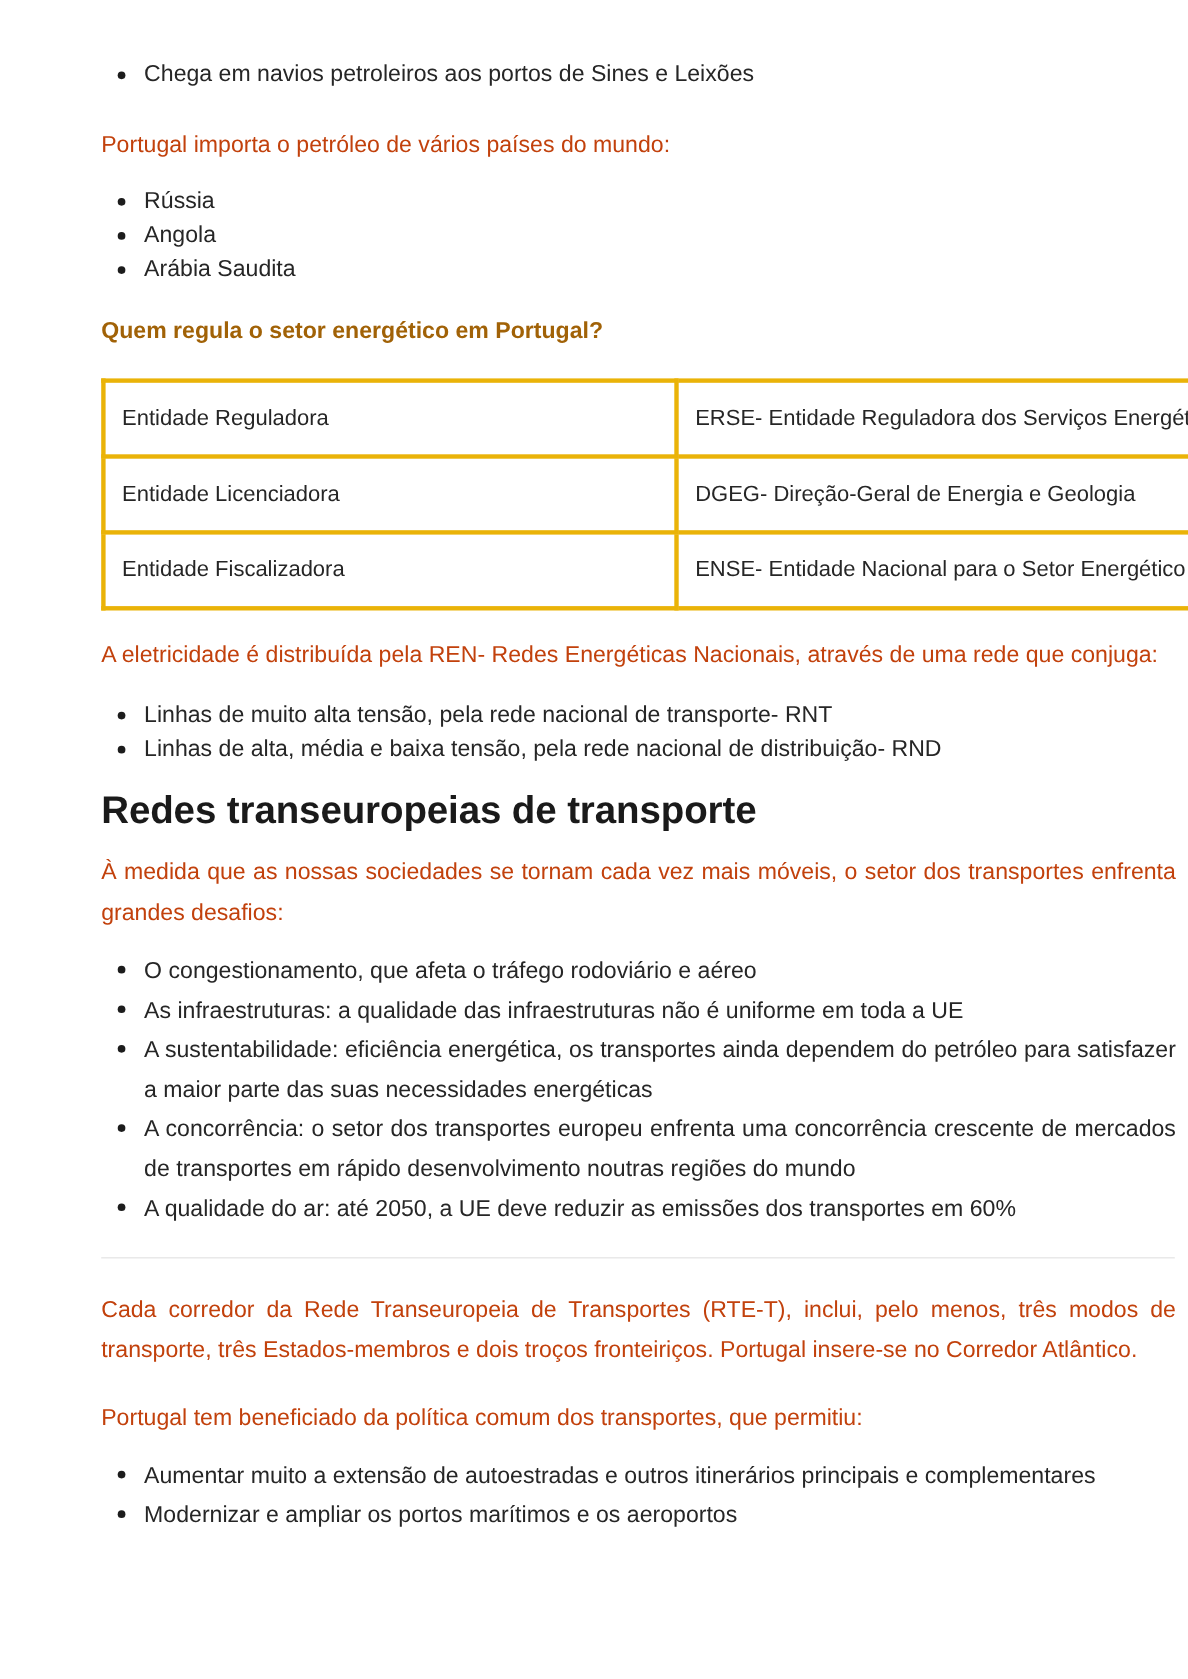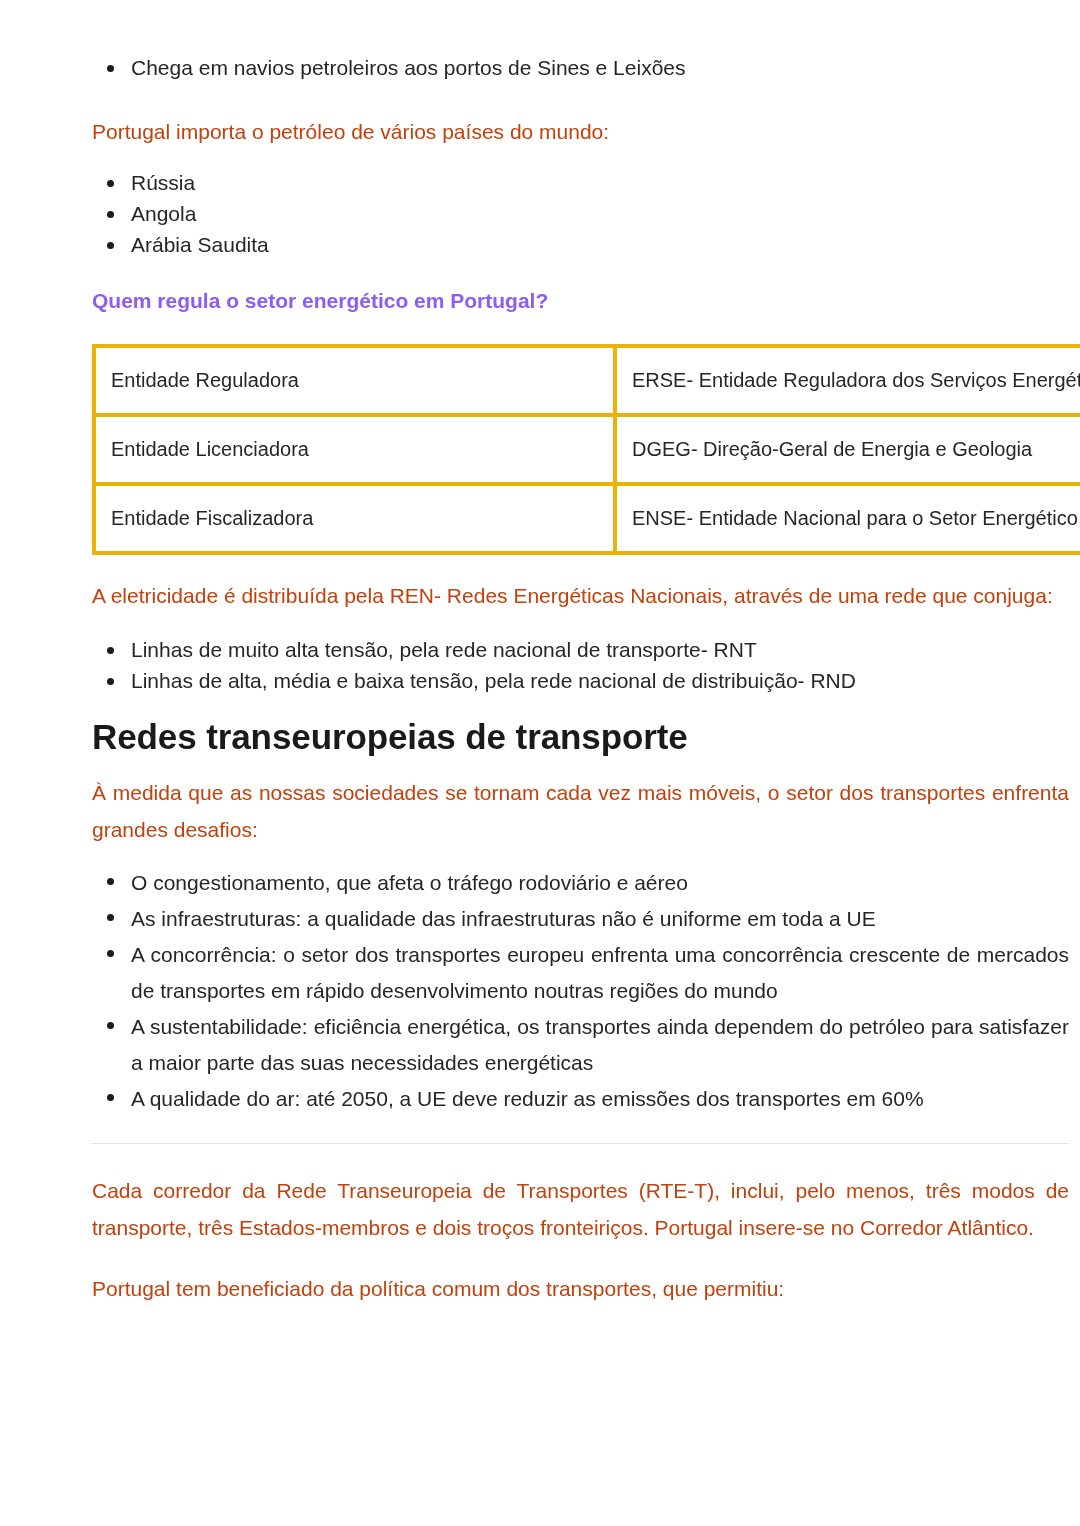--- a/index.html
+++ b/index.html
@@ -76,21 +76,21 @@
     line-height: 34px;
     font-weight: bold;
     color: #1a1a1a;
     letter-spacing: -0.1px;
   }
   p.question-heading {
     margin: 0;
     font-size: 21px;
     line-height: 30px;
     font-weight: bold;
-    color: #8b5cf6;
+    color: #a16207;
   }
 
   
   table.info-table {
     border-collapse: collapse;
     width: 976px;
     table-layout: fixed;
     background: #ffffff;
   }
   table.info-table td {
@@ -185,34 +185,38 @@
 
     <div class="sp-20"></div>
 
     <p class="body-text justified"> À medida que as nossas sociedades se tornam cada vez mais móveis, o setor dos transportes enfrenta grandes desafios:</p>
 
     <div class="sp-17"></div>
 
     <ul class="bullets loose justified">
       <li>O congestionamento, que afeta o tráfego rodoviário e aéreo</li>
       <li>As infraestruturas: a qualidade das infraestruturas não é uniforme em toda a UE</li>
+      <li>A sustentabilidade: eficiência energética, os transportes ainda dependem do petróleo para satisfazer a maior parte das suas necessidades energéticas</li>
       <li>A concorrência: o setor dos transportes europeu enfrenta uma concorrência crescente de mercados de transportes em rápido desenvolvimento noutras regiões do mundo</li>
-      <li>A sustentabilidade: eficiência energética, os transportes ainda dependem do petróleo para satisfazer a maior parte das suas necessidades energéticas</li>
       <li>A qualidade do ar: até 2050, a UE deve reduzir as emissões dos transportes em 60%</li>
     </ul>
 
     <div class="sp-26"></div>
 
     <hr class="divider">
 
     <div class="sp-28"></div>
 
     <p class="body-text justified">Cada corredor da Rede Transeuropeia de Transportes (RTE-T), inclui, pelo menos, três modos de transporte, três Estados-membros e dois troços fronteiriços. Portugal insere-se no Corredor Atlântico.</p>
 
     <div class="sp-24"></div>
 
     <p class="body-text">Portugal tem beneficiado da política comum dos transportes, que permitiu:</p>
 
     <div class="sp-17"></div>
 
+    <ul class="bullets loose justified">
+      <li>Aumentar muito a extensão de autoestradas e outros itinerários principais e complementares</li>
+      <li>Modernizar e ampliar os portos marítimos e os aeroportos</li>
+    </ul>
 
   </div>
 </div>
 
 </body></html>

